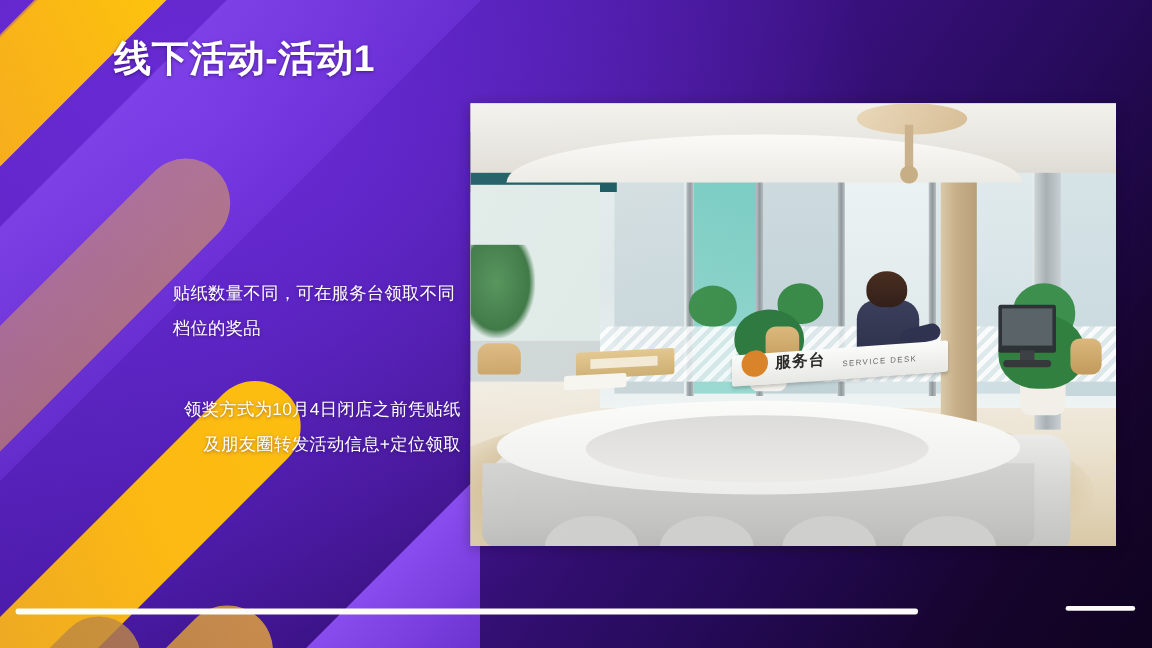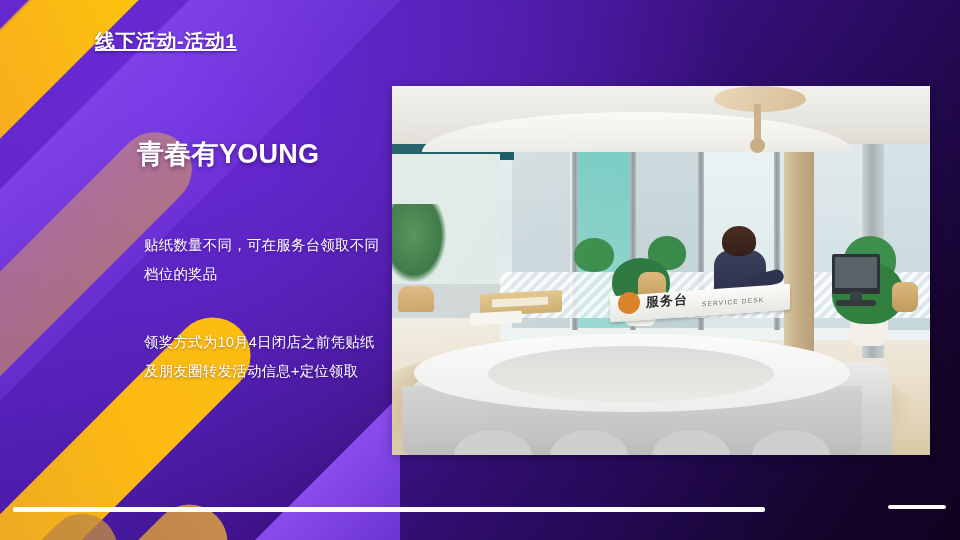--- a/index.html
+++ b/index.html
@@ -70,25 +70,24 @@
   }
   .sheen-2{
     width:120px;height:760px;
     left:190px;top:250px;
     background:linear-gradient(to right, rgba(150,86,255,.85), rgba(123,60,238,.72));
   }
 
   
   .slide-title{
     position:absolute;left:95px;top:28px;
-    font-size:20px;font-weight:bold;color:#ffffff;
+    font-size:31px;font-weight:bold;color:#ffffff;
     letter-spacing:.5px;
     text-shadow:0 1px 3px rgba(30,0,70,.55);
     white-space:nowrap;
-    text-decoration:underline;
   }
   .head-block{position:absolute;left:137px;top:136px;width:250px;}
   .head-line1{
     font-size:27px;font-weight:bold;color:#ffffff;
     letter-spacing:.3px;
     text-shadow:0 2px 4px rgba(35,0,80,.5);
     white-space:nowrap;
   }
   .head-line2{
     margin-top:7px;
@@ -99,21 +98,21 @@
     white-space:nowrap;
   }
   .para{
     position:absolute;left:144px;width:240px;
     font-size:14.5px;font-weight:normal;color:#ffffff;
     line-height:29px;
     letter-spacing:.2px;
     text-shadow:0 1px 3px rgba(30,0,70,.45);
   }
   .para-1{top:231px;}
-  .para-2{top:328px;}
+  .para-2{top:328px;text-align:right;}
 
   
   .rule{position:absolute;background:#fdfcfb;border-radius:2px;height:5px;}
   .rule-long{left:13px;top:507px;width:752px;}
   .rule-short{left:888px;top:505px;width:58px;height:4px;}
 
   
   .photo{
     position:absolute;left:392px;top:86px;width:538px;height:369px;
     overflow:hidden;background:#cfd6d6;
@@ -244,21 +243,20 @@
     <div class="bar bar-d"></div>
     <div class="bar bar-e"></div>
     <div class="bar bar-f"></div>
     <div class="sheen sheen-1"></div>
     <div class="sheen sheen-2"></div>
   </div>
 
   <div class="slide-title">线下活动-活动1</div>
 
   <div class="head-block">
-    <div class="head-line1">青春有YOUNG</div>
   </div>
 
   <div class="para para-1">贴纸数量不同，可在服务台领取不同档位的奖品</div>
   <div class="para para-2">领奖方式为10月4日闭店之前凭贴纸及朋友圈转发活动信息+定位领取</div>
 
   <div class="rule rule-long"></div>
   <div class="rule rule-short"></div>
 
   <div class="photo">
     <div class="ph floor"></div>

